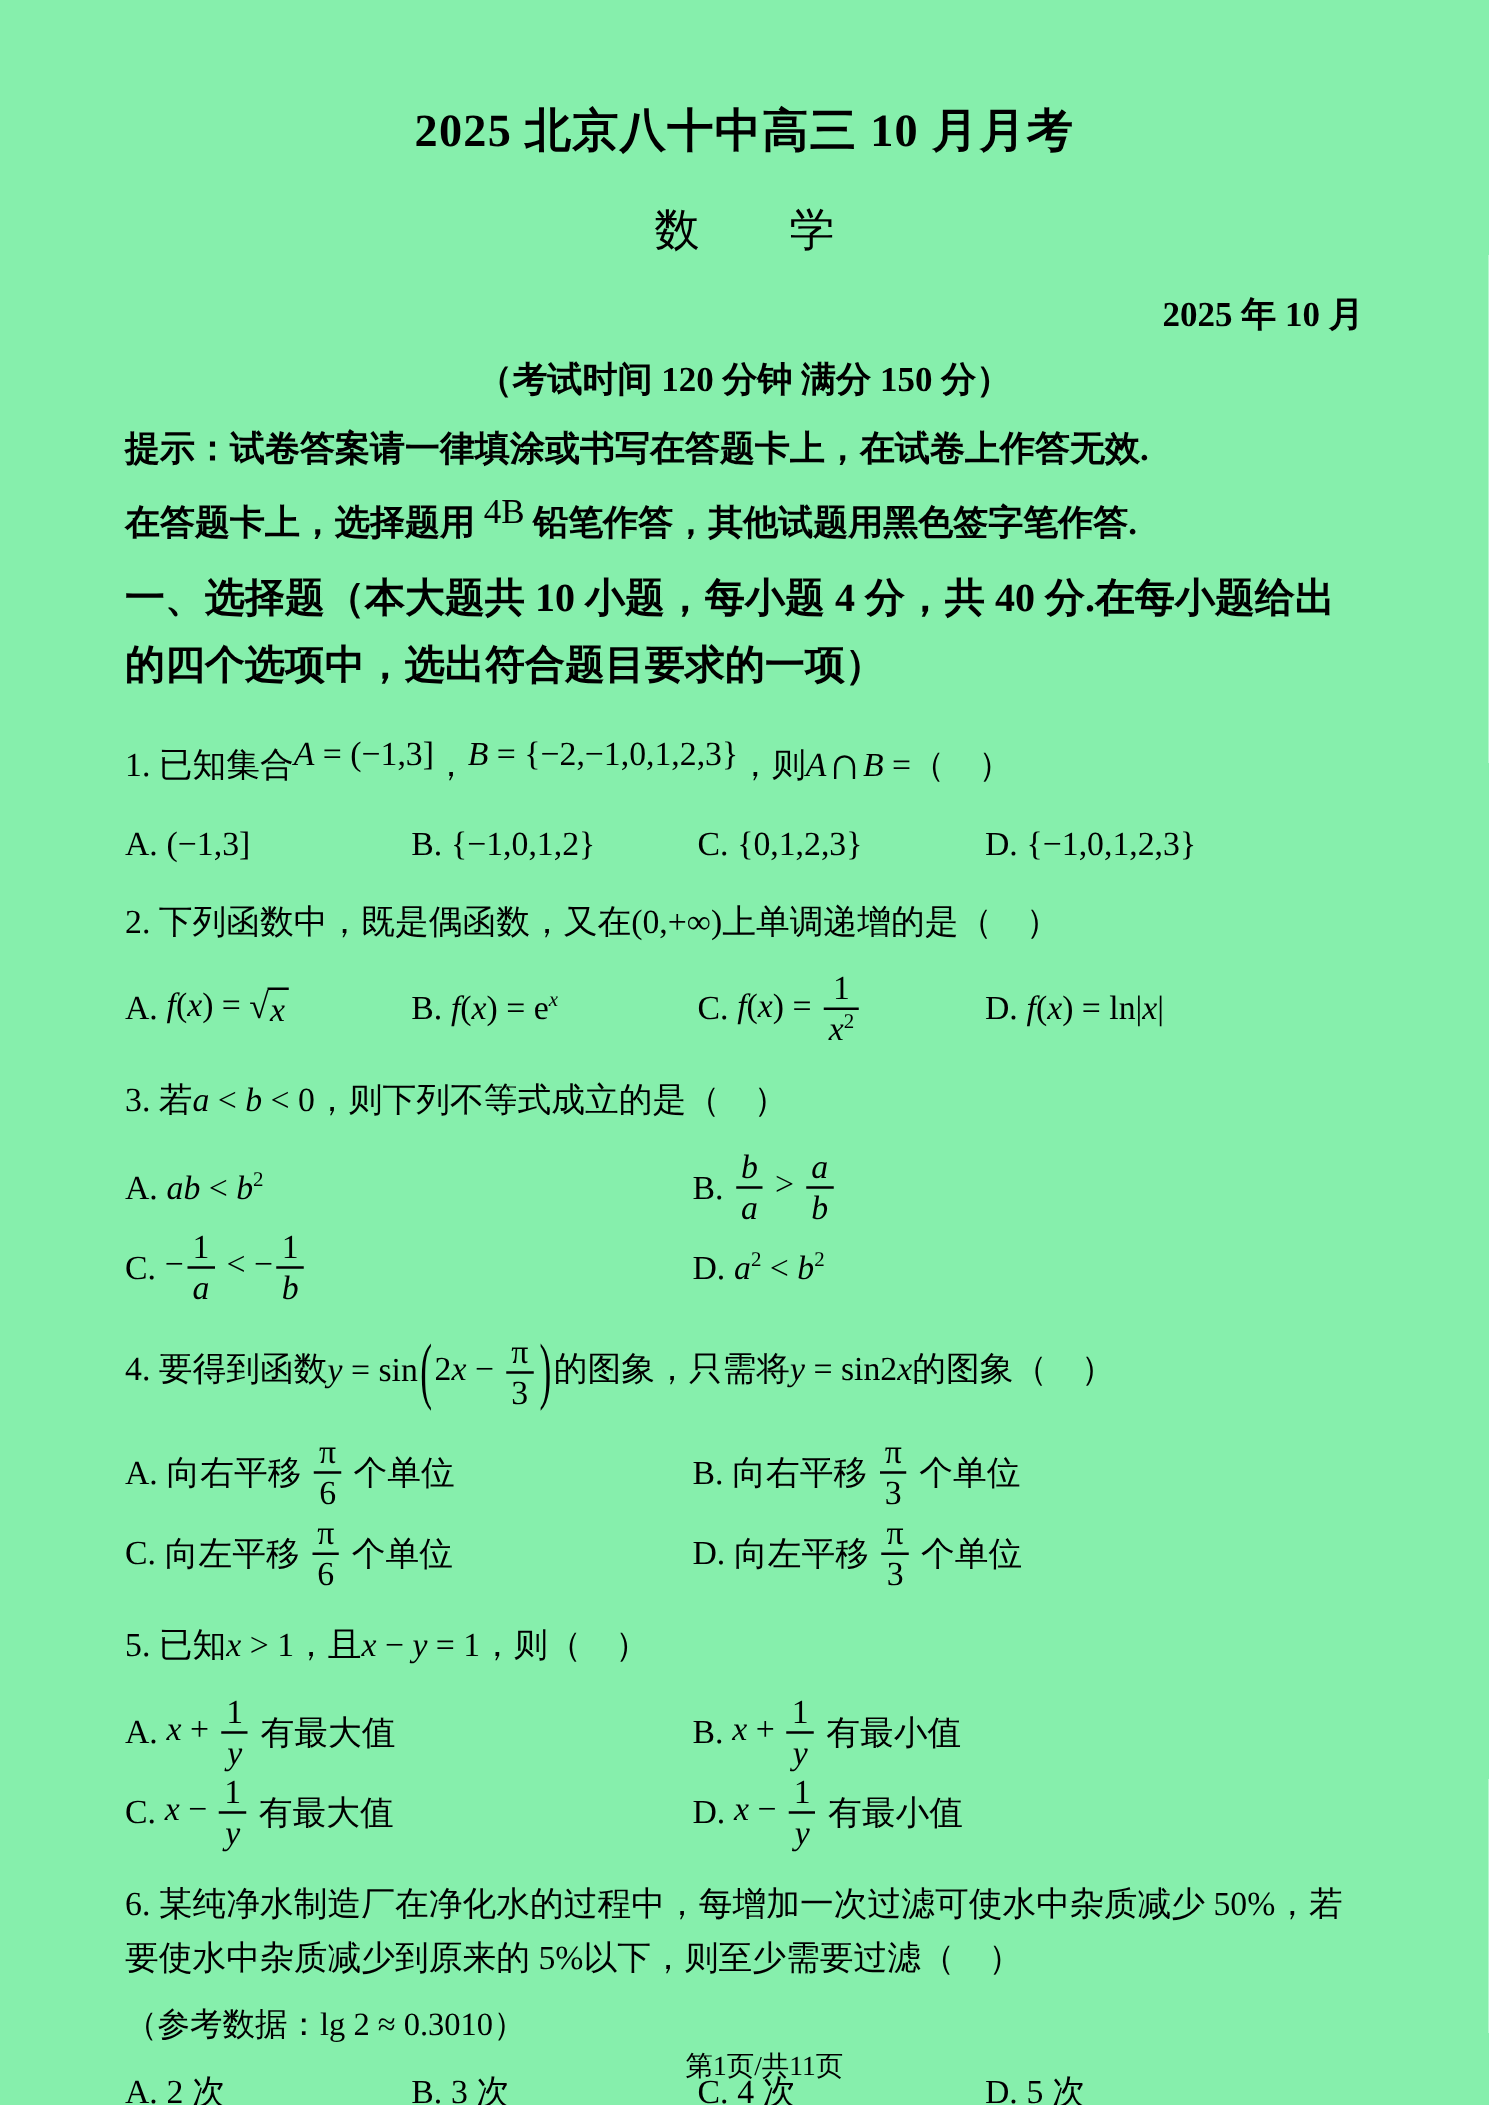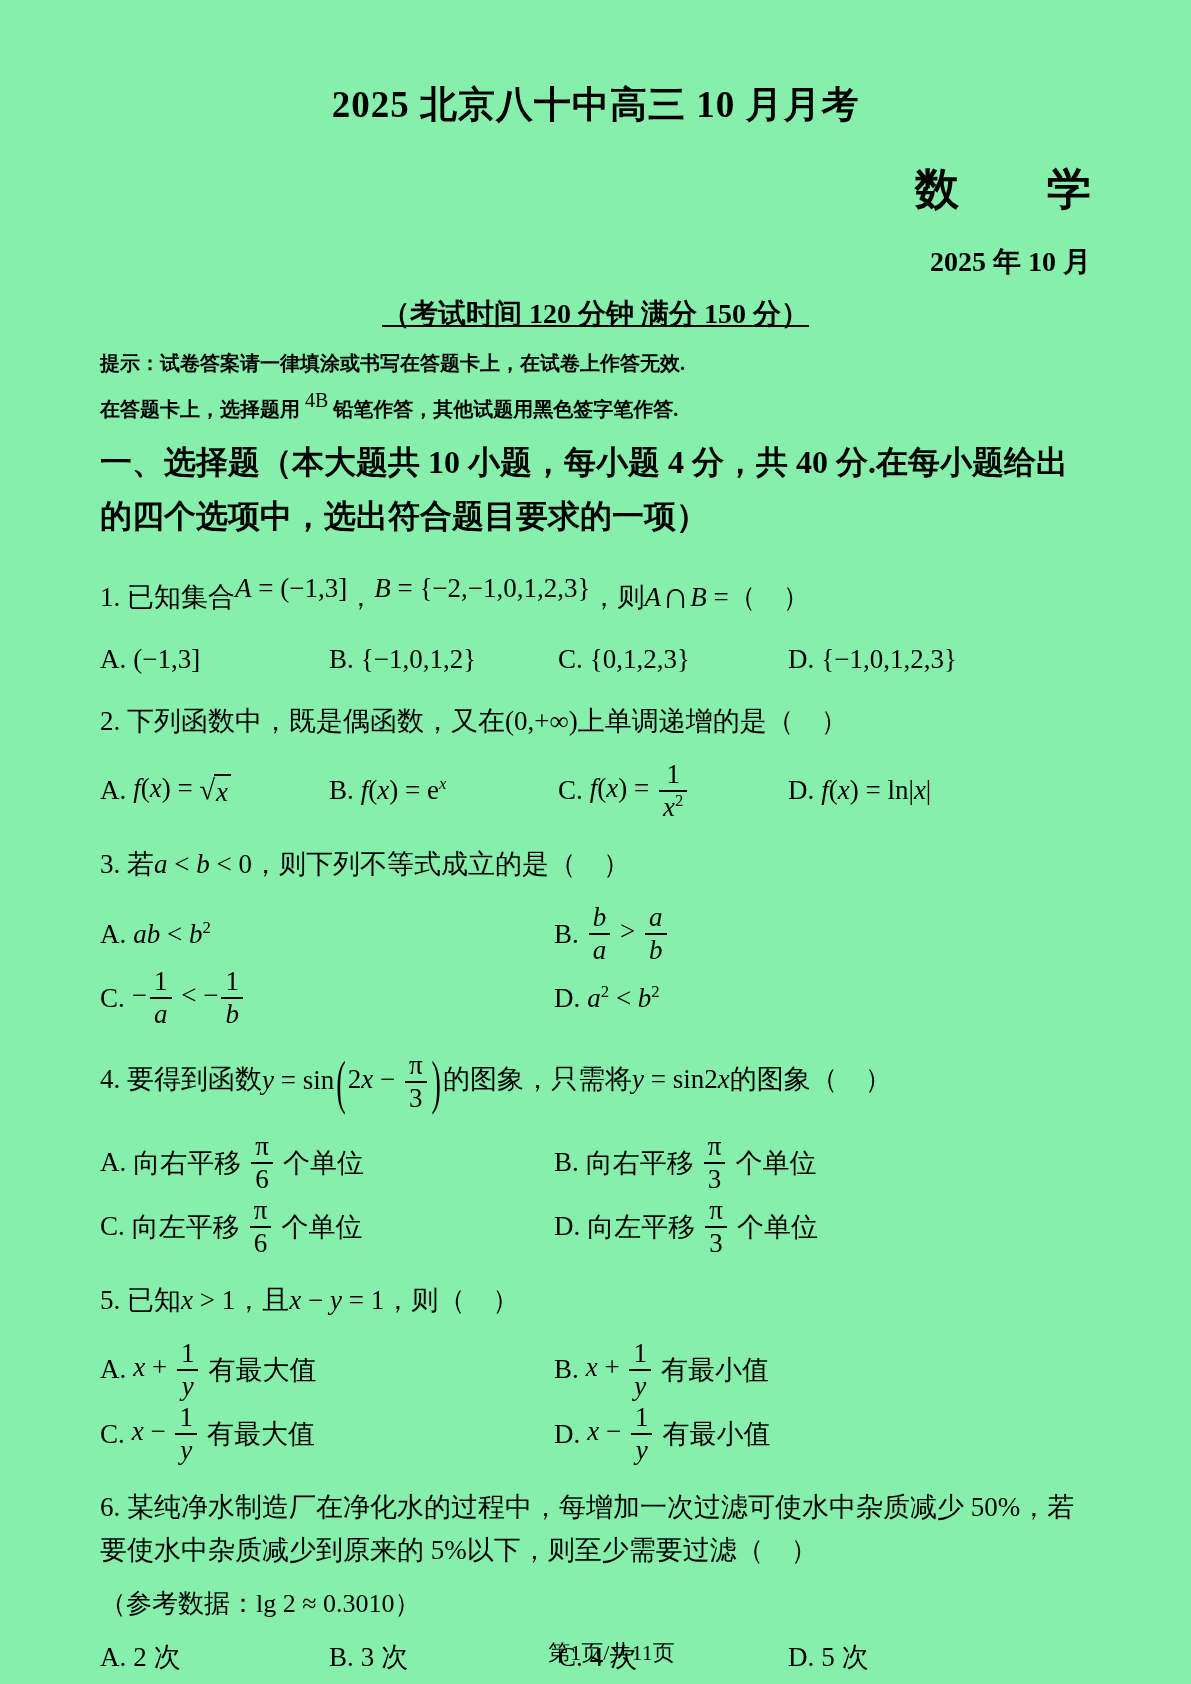--- a/index.html
+++ b/index.html
@@ -3,24 +3,24 @@
 <meta charset="utf-8">
 <style>
   html,body{margin:0;padding:0;background:#ffffff;}
   .page{
     width:1191px;height:1684px;position:relative;overflow:hidden;
     background:#86efac;color:#000000;
     font-family:"Liberation Serif","DejaVu Serif",serif;
   }
   .content{padding:0 100px;}
   .title{margin:80px 0 0;text-align:center;font-size:37px;font-weight:700;letter-spacing:1px;}
-  .subject{margin:30px 0 0;text-align:right;font-size:44px;font-weight:700;}
+  .subject{margin:30px 0 0;text-align:center;font-size:36px;font-weight:400;}
   .date{margin-top:24px;text-align:right;font-size:28px;font-weight:700;}
-  .examinfo{margin-top:14px;text-align:center;font-size:28px;font-weight:700;text-decoration:underline;}
-  .note{margin-top:14px;font-size:20px;font-weight:700;line-height:1.62;}
+  .examinfo{margin-top:14px;text-align:center;font-size:28px;font-weight:700;}
+  .note{margin-top:14px;font-size:28px;font-weight:700;line-height:1.62;}
   .section{margin-top:10px;font-size:32px;font-weight:700;line-height:1.68;}
   .stem{margin-top:20px;font-size:27px;line-height:1.6;}
   .refline{margin-top:14px;font-size:26px;}
   .options{margin-top:16px;display:grid;font-size:27px;align-items:center;column-gap:2px;}
   .cols4{grid-template-columns:227px 227px 228px 1fr;}
   .cols2{grid-template-columns:452px 1fr;}
   .option{display:flex;align-items:center;gap:7px;min-height:40px;}
   .olabel{font-family:"Liberation Serif",serif;}
   
   .mm{font-family:"Liberation Serif","DejaVu Serif",serif;font-weight:400;}

